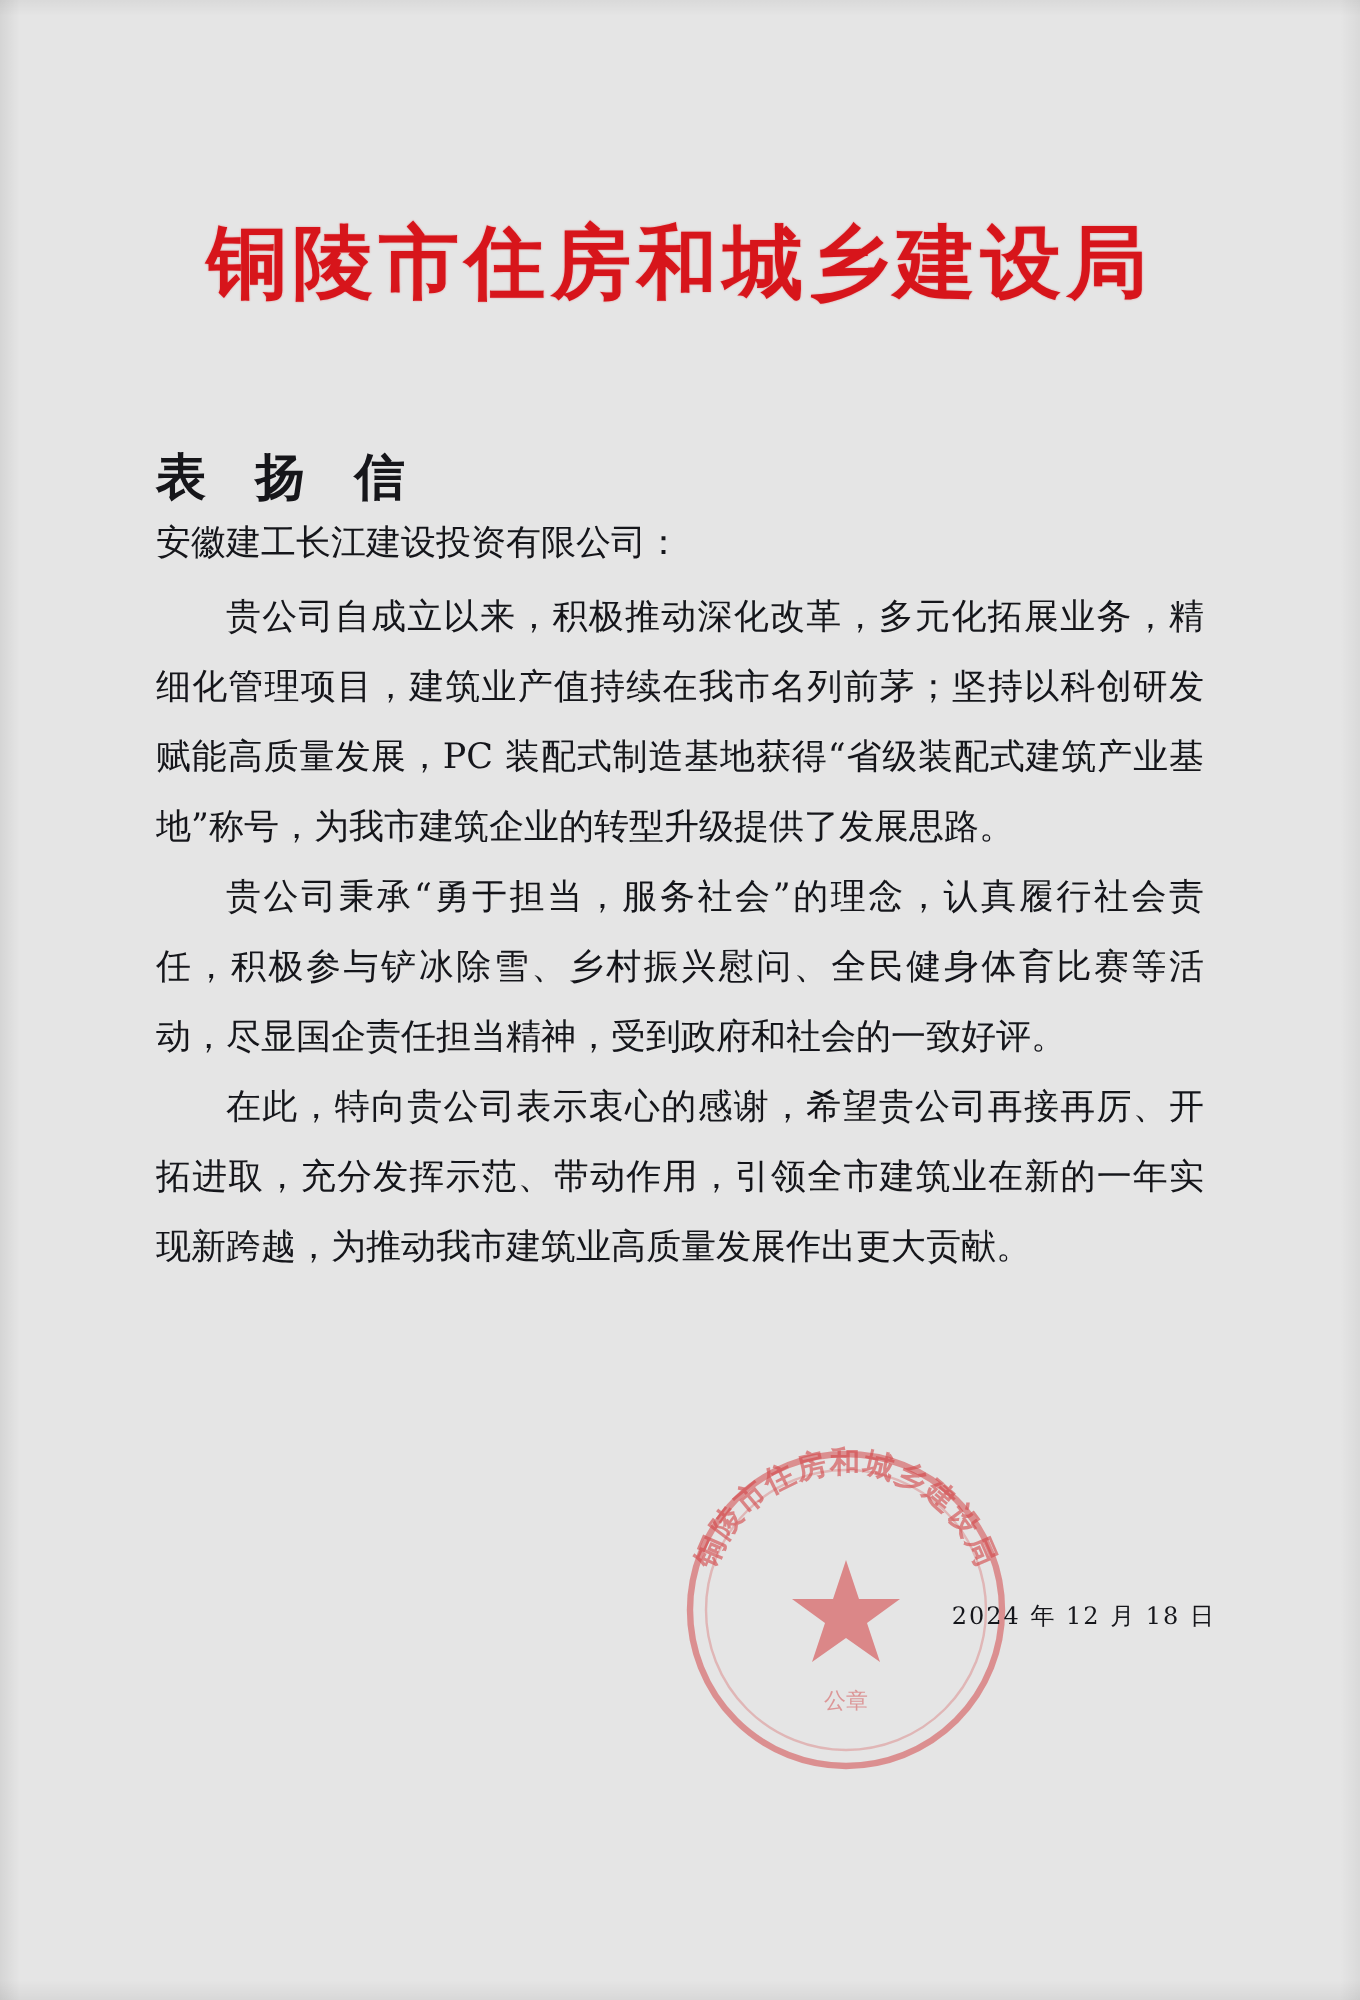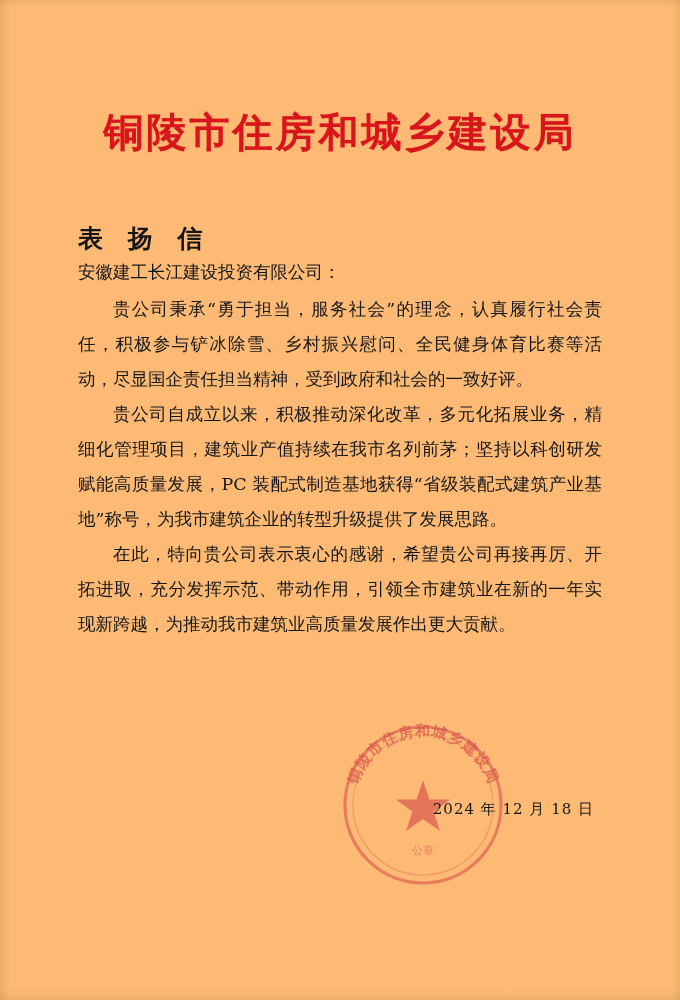--- a/index.html
+++ b/index.html
@@ -10,21 +10,21 @@
   body {
     width: 680px;
     height: 1000px;
     position: relative;
     font-family: "Liberation Serif", serif;
     overflow: hidden;
   }
   .page {
     position: absolute;
     inset: 0;
-    background: #fdba74;
+    background: #e5e5e5;
     box-sizing: border-box;
   }
   .page-inner {
     position: absolute;
     left: 0;
     top: 0;
     right: 0;
     bottom: 0;
     padding: 0 78px;
     box-sizing: border-box;
@@ -61,23 +61,23 @@
   .salutation {
     margin: 0 0 2px 0;
     text-indent: 0;
   }
   .para {
     margin: 0;
     text-indent: 2em;
   }
   .date-line {
     position: absolute;
-    right: 86px;
+    right: 72px;
     top: 800px;
-    font-size: 15px;
+    font-size: 12px;
     font-family: "DejaVu Serif", "Liberation Serif", serif;
     color: #15161b;
     letter-spacing: 1px;
   }
   .seal {
     position: absolute;
     left: 332px;
     top: 714px;
     width: 182px;
     height: 182px;
@@ -145,22 +145,22 @@
   <div class="edge-shadow-b"></div>
 
   <div class="page-inner">
 
     <div class="letterhead">铜陵市住房和城乡建设局</div>
 
     <div class="doc-title">表 扬 信</div>
 
     <div class="body-block">
       <p class="salutation">安徽建工长江建设投资有限公司：</p>
+      <p class="para">贵公司自成立以来，积极推动深化改革，多元化拓展业务，精细化管理项目，建筑业产值持续在我市名列前茅；坚持以科创研发赋能高质量发展，PC 装配式制造基地获得“省级装配式建筑产业基地”称号，为我市建筑企业的转型升级提供了发展思路。</p>
       <p class="para">贵公司秉承“勇于担当，服务社会”的理念，认真履行社会责任，积极参与铲冰除雪、乡村振兴慰问、全民健身体育比赛等活动，尽显国企责任担当精神，受到政府和社会的一致好评。</p>
-      <p class="para">贵公司自成立以来，积极推动深化改革，多元化拓展业务，精细化管理项目，建筑业产值持续在我市名列前茅；坚持以科创研发赋能高质量发展，PC 装配式制造基地获得“省级装配式建筑产业基地”称号，为我市建筑企业的转型升级提供了发展思路。</p>
       <p class="para">在此，特向贵公司表示衷心的感谢，希望贵公司再接再厉、开拓进取，充分发挥示范、带动作用，引领全市建筑业在新的一年实现新跨越，为推动我市建筑业高质量发展作出更大贡献。</p>
     </div>
   </div>
 
   <div class="seal">
     <svg viewBox="0 0 182 182" width="182" height="182" aria-hidden="true">
       <defs>
         <path id="sealArc" d="M 22,91 A 69,69 0 1 1 160,91"></path>
       </defs>
       <circle class="seal-ring" cx="91" cy="91" r="78"></circle>

